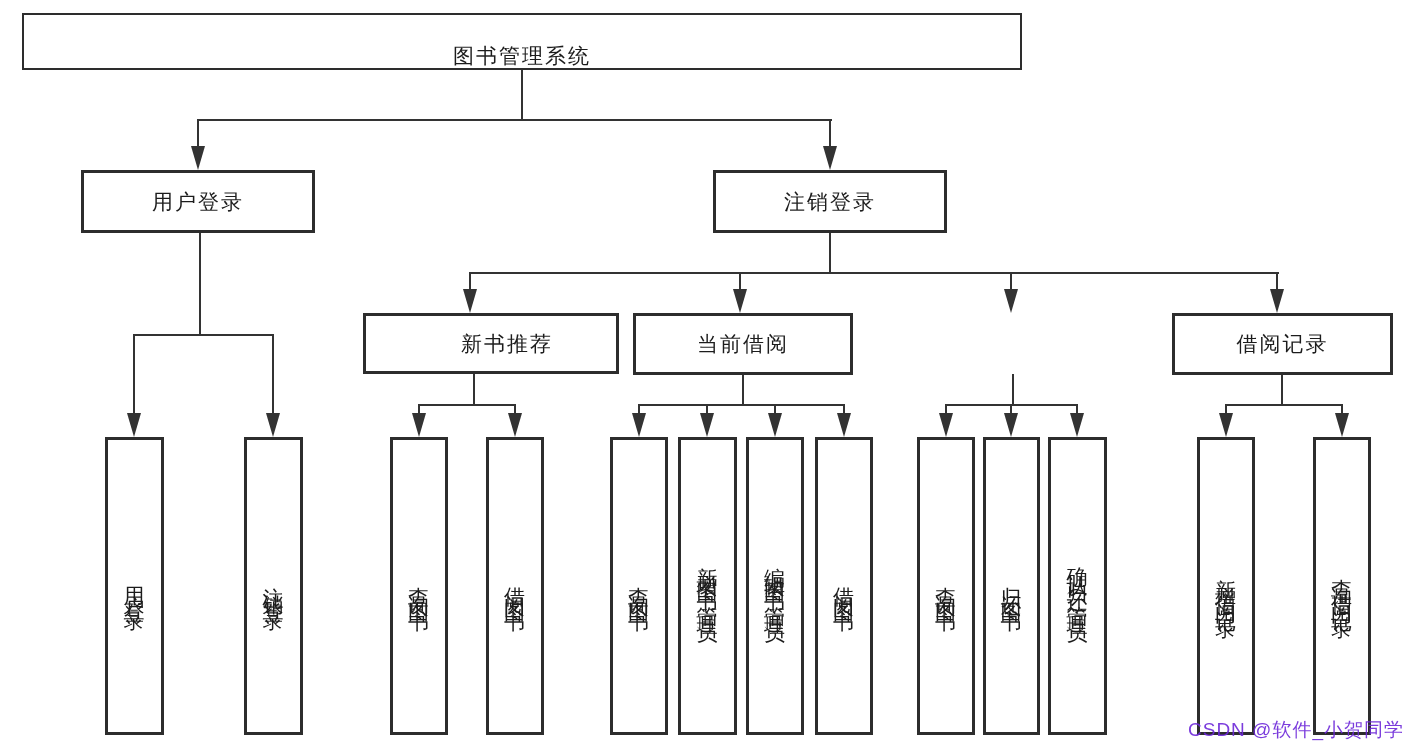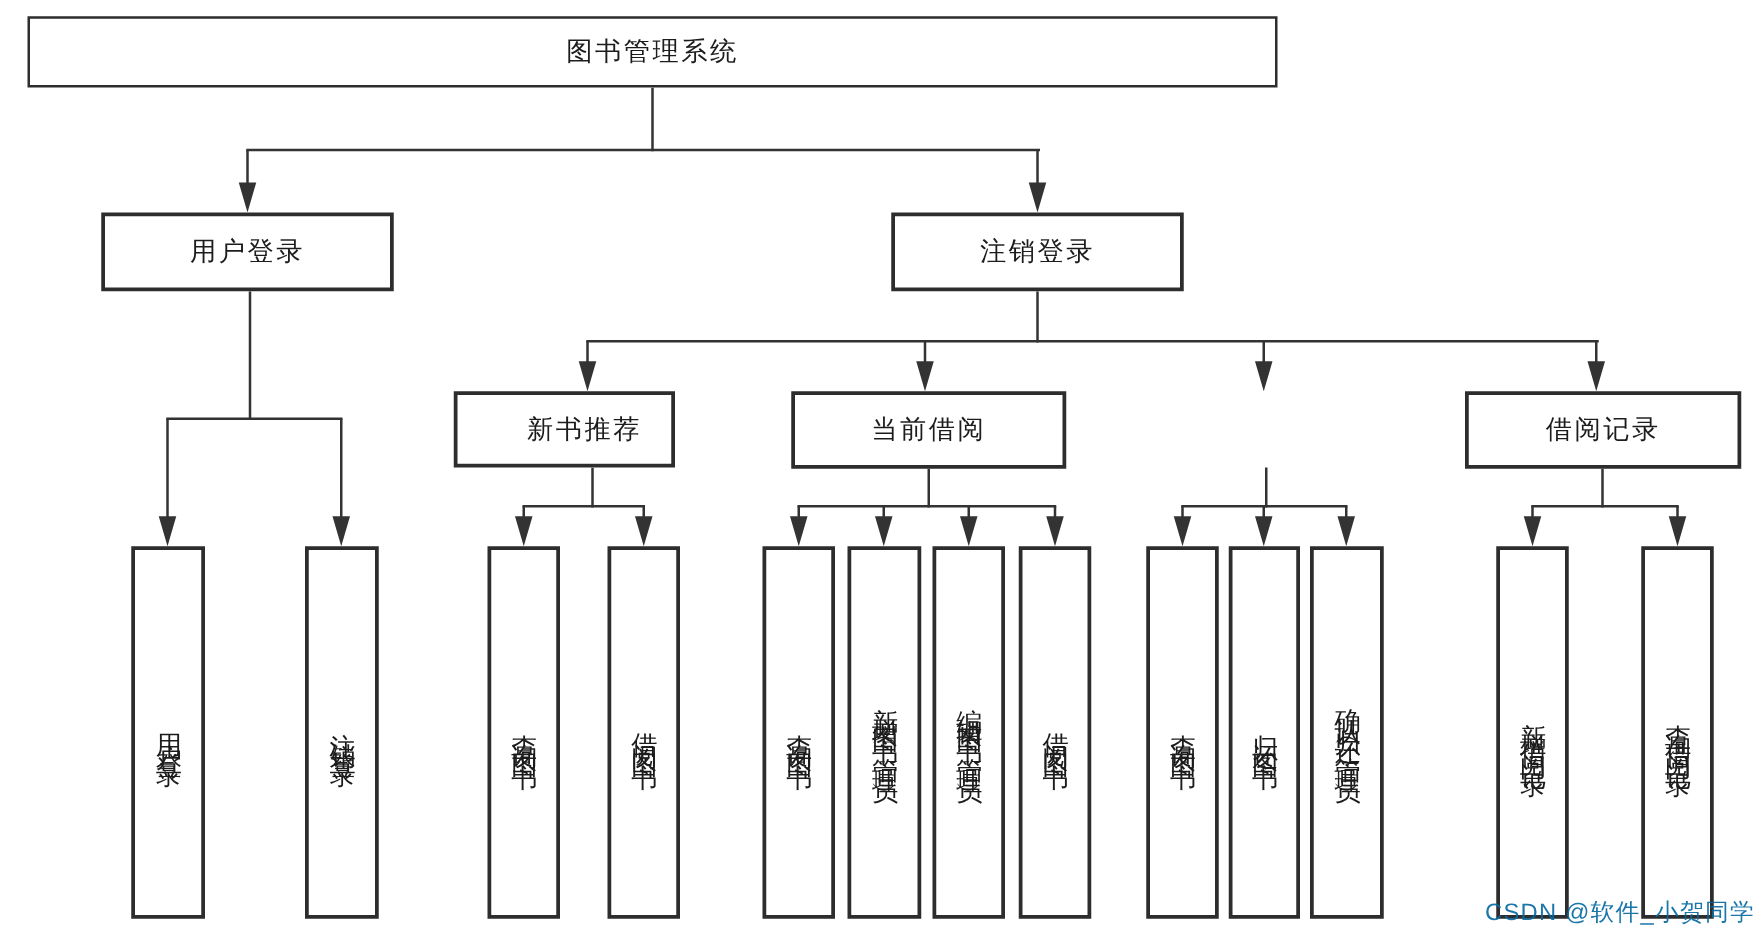--- a/index.html
+++ b/index.html
@@ -48,21 +48,21 @@
     border-left:7px solid transparent;
     border-right:7px solid transparent;
     border-top:24px solid #333333;
   }
   .watermark{
     position:absolute;
     left:1188px;
     top:717px;
     font-size:19px;
     letter-spacing:1px;
-    color:#0369a1;
+    color:#6d28d9;
     opacity:.9;
     z-index:10;
     white-space:nowrap;
   }
 </style>
 </head>
 <body>
 
 <div id="stage">
   <span class="watermark">CSDN @软件_小贺同学</span>
@@ -111,30 +111,30 @@
     <div class="arrow-shaft" style="left: 945px; top: 405px; height: 14px;"></div>
     <div class="arrow-head" style="left: 939px; top: 413px;"></div>
     <div class="arrow-shaft" style="left: 1010px; top: 405px; height: 14px;"></div>
     <div class="arrow-head" style="left: 1004px; top: 413px;"></div>
     <div class="arrow-shaft" style="left: 1076px; top: 405px; height: 14px;"></div>
     <div class="arrow-head" style="left: 1070px; top: 413px;"></div>
     <div class="arrow-shaft" style="left: 1225px; top: 405px; height: 14px;"></div>
     <div class="arrow-head" style="left: 1219px; top: 413px;"></div>
     <div class="arrow-shaft" style="left: 1341px; top: 405px; height: 14px;"></div>
     <div class="arrow-head" style="left: 1335px; top: 413px;"></div>
-    <div class="node node-root" style="left: 22px; top: 13px; width: 1000px; height: 57px;">
+    <div class="node node-root" style="left: 22px; top: 13px; width: 1000px; height: 57px; align-items: flex-end;">
       <span class="node-label">图书管理系统</span>
     </div>
     <div class="node" style="left: 81px; top: 170px; width: 234px; height: 63px;">
       <span class="node-label">用户登录</span>
     </div>
     <div class="node" style="left: 713px; top: 170px; width: 234px; height: 63px;">
       <span class="node-label">注销登录</span>
     </div>
-    <div class="node" style="left: 363px; top: 313px; width: 177px; height: 61px; padding-left: 32px;">
+    <div class="node" style="left: 363px; top: 313px; width: 256px; height: 61px; padding-left: 32px;">
       <span class="node-label">新书推荐</span>
     </div>
     <div class="node" style="left: 633px; top: 313px; width: 220px; height: 62px;">
       <span class="node-label">当前借阅</span>
     </div>
     <div class="node" style="left: 1172px; top: 313px; width: 221px; height: 62px;">
       <span class="node-label">借阅记录</span>
     </div>
     <div class="node vertical" style="left: 105px; top: 437px; width: 59px; height: 298px;">
       <span class="node-label">用户登录</span>

